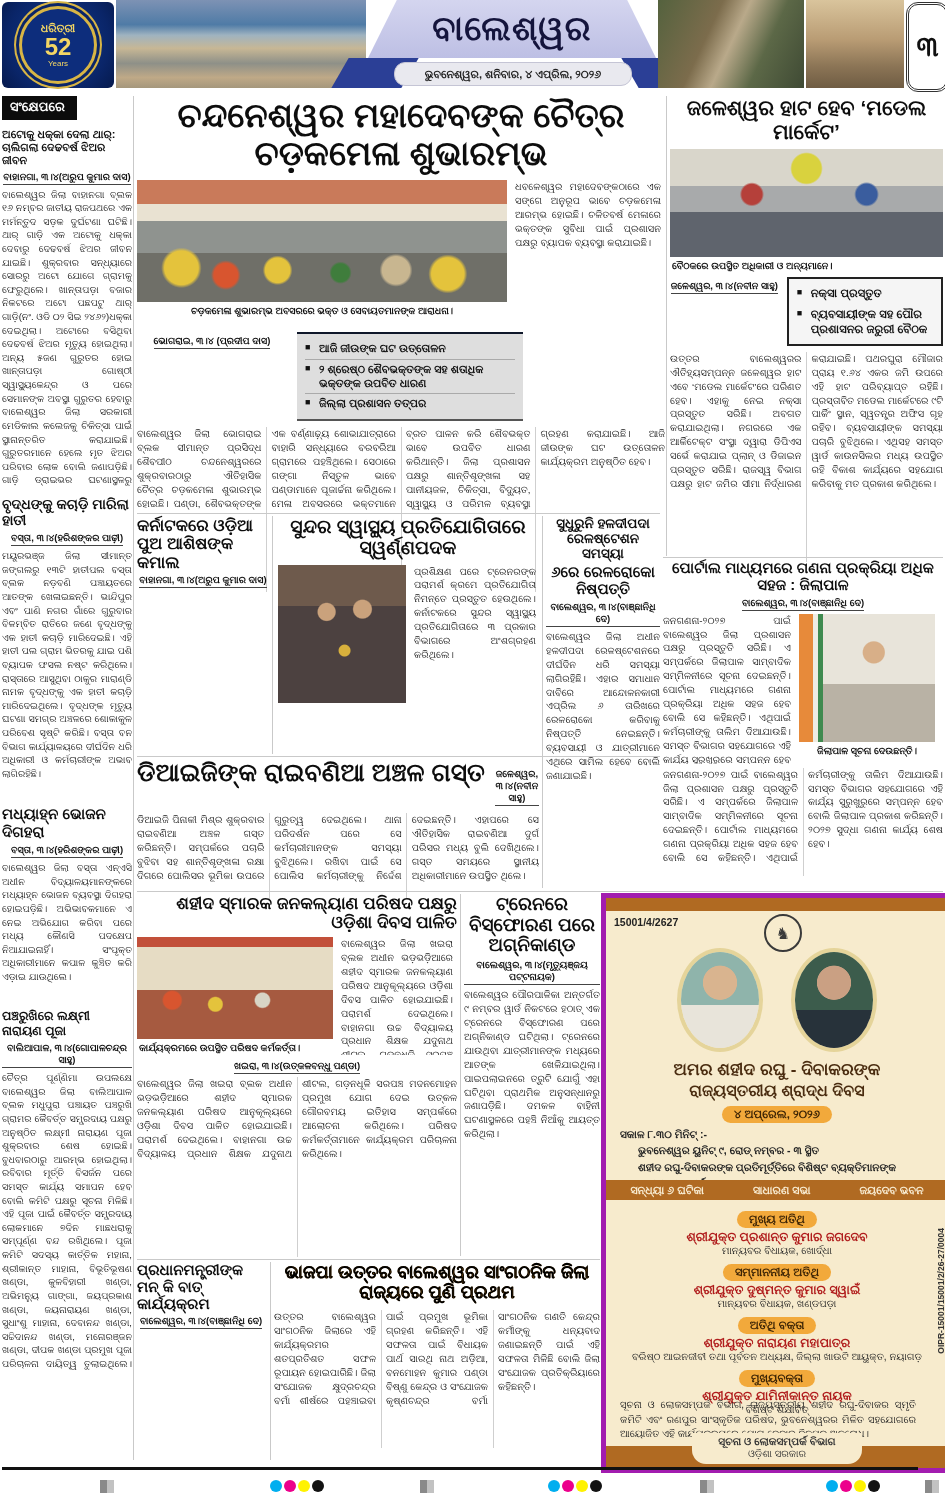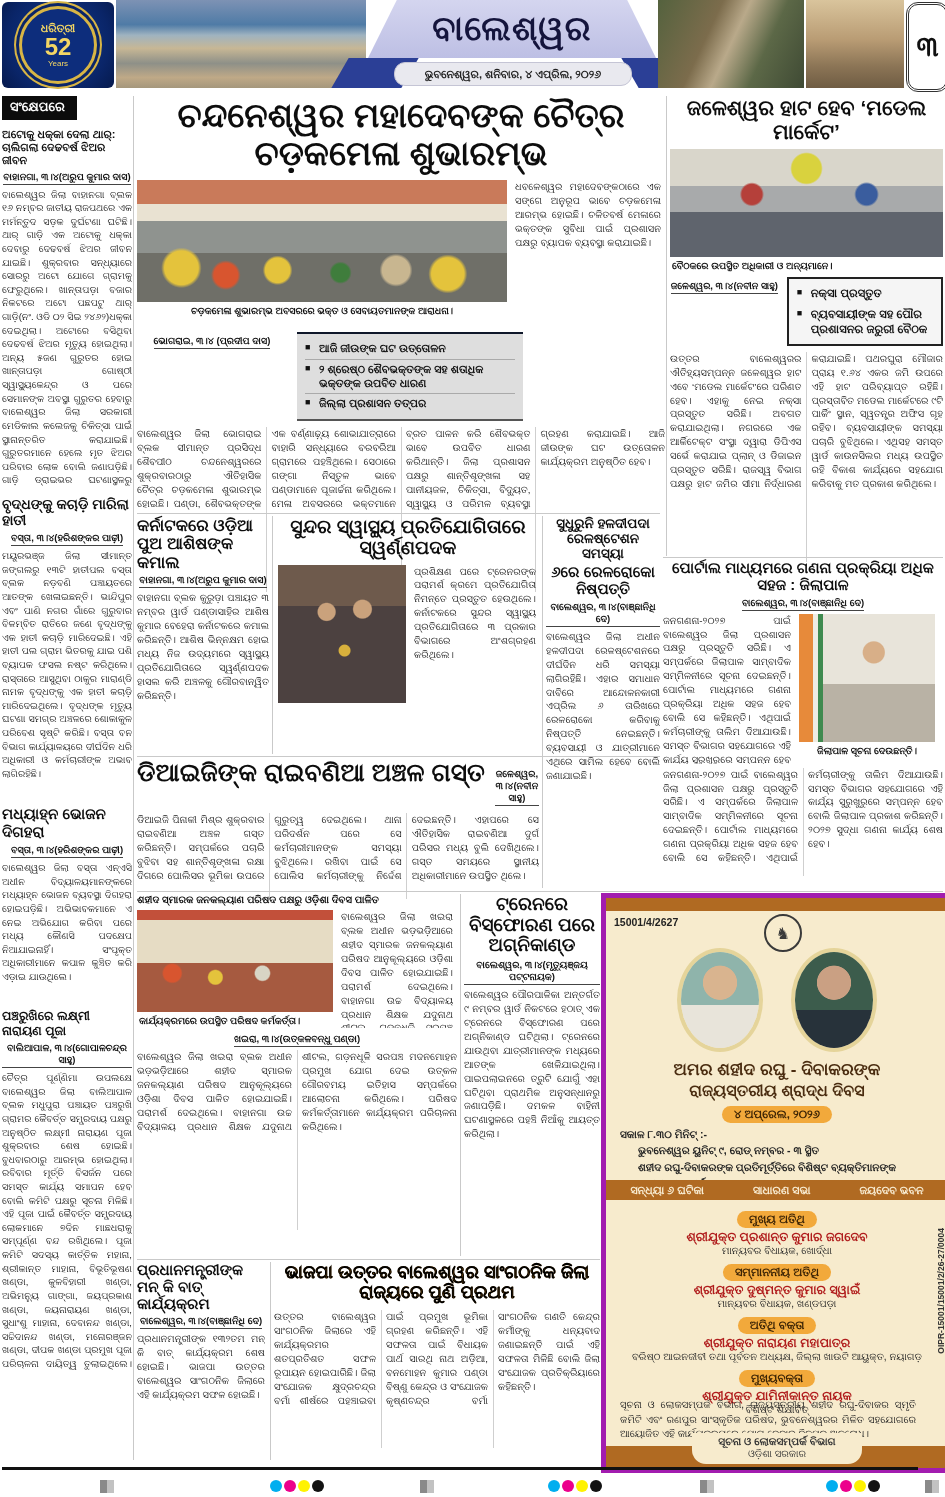--- a/index.html
+++ b/index.html
@@ -189,21 +189,20 @@
         <div class="bi">ନକ୍ସା ପ୍ରସ୍ତୁତ</div>
         <div class="bi">ବ୍ୟବସାୟୀଙ୍କ ସହ ପୌର ପ୍ରଶାସନର ଜରୁରୀ ବୈଠକ</div>
       </div>
     </div>
     <div class="body cols2" style="height:210px;margin-top:6px;">ଉତ୍ତର ବାଲେଶ୍ୱରର ଐତିହ୍ୟସମ୍ପନ୍ନ ଜଳେଶ୍ୱର ହାଟ ଏବେ ‘ମଡେଲ ମାର୍କେଟ’ରେ ପରିଣତ ହେବ। ଏହାକୁ ନେଇ ନକ୍ସା ପ୍ରସ୍ତୁତ ସରିଛି। ଅବଗତ କରାଯାଇଥିଲା। ନଗରରେ ଏକ ଆର୍କିଟେକ୍ଟ ସଂସ୍ଥା ଦ୍ୱାରା ଡିପିଏସ ସର୍ଭେ କରାଯାଇ ପ୍ଲାନ୍ ଓ ଡିଜାଇନ ପ୍ରସ୍ତୁତ ସରିଛି। ରାଜସ୍ୱ ବିଭାଗ ପକ୍ଷରୁ ହାଟ ଜମିର ସୀମା ନିର୍ଦ୍ଧାରଣ କରାଯାଇଛି। ପଥରଘୁରା ମୌଜାର ପ୍ରାୟ ୧.୬୪ ଏକର ଜମି ଉପରେ ଏହି ହାଟ ପରିବ୍ୟାପ୍ତ ରହିଛି। ପ୍ରସ୍ତାବିତ ମଡେଲ ମାର୍କେଟରେ ୯ଟି ପାର୍କିଂ ସ୍ଥାନ, ସ୍ୱତନ୍ତ୍ର ଅଫିସ ଗୃହ ରହିବ। ବ୍ୟବସାୟୀଙ୍କ ସମସ୍ୟା ପଚାରି ବୁଝିଥିଲେ। ଏଥିସହ ସମସ୍ତ ୱାର୍ଡ କାଉନସିଲର ମଧ୍ୟ ଉପସ୍ଥିତ ରହି ବିକାଶ କାର୍ଯ୍ୟରେ ସହଯୋଗ କରିବାକୁ ମତ ପ୍ରକାଶ କରିଥିଲେ।</div>
   </div>
 
   <div class="abs" style="left:137px;top:516px;width:132px;height:238px;">
     <div class="hl1" style="font-size:16.5px;">କର୍ନାଟକରେ ଓଡ଼ିଆ ପୁଅ ଆଶିଷଙ୍କ କମାଲ</div>
     <div class="byline"><span>ବାହାନଗା, ୩।୪(ଅରୁପ କୁମାର ଦାସ)</span></div>
-    <div class="body" style="height:160px;">ବାହାନଗା ବ୍ଲକ କୁରୁଡ଼ା ପଞ୍ଚାୟତ ୩ ନମ୍ବର ୱାର୍ଡ ପଣ୍ଡାସାହିର ଆଶିଷ କୁମାର ବେହେରା କର୍ନାଟକରେ କମାଲ କରିଛନ୍ତି। ଆଶିଷ ଭିନ୍ନକ୍ଷମ ହୋଇ ମଧ୍ୟ ନିଜ ଉଦ୍ୟମରେ ସ୍ୱାସ୍ଥ୍ୟ ପ୍ରତିଯୋଗିତାରେ ସ୍ୱର୍ଣ୍ଣପଦକ ହାସଲ କରି ଅଞ୍ଚଳକୁ ଗୌରବାନ୍ୱିତ କରିଛନ୍ତି।</div>
   </div>
 
   <div class="abs" style="left:278px;top:516px;width:260px;height:238px;">
     <div class="hl1" style="font-size:19px;text-align:center;">ସୁନ୍ଦର ସ୍ୱାସ୍ଥ୍ୟ ପ୍ରତିଯୋଗିତାରେ ସ୍ୱର୍ଣ୍ଣପଦକ</div>
     <div style="display:flex;gap:8px;margin-top:6px;">
       <div class="ph ph-trophy" style="width:128px;"></div>
       <div class="body" style="width:122px;height:150px;">ପ୍ରଶିକ୍ଷଣ ପରେ ଟ୍ରେନରଙ୍କ ପରାମର୍ଶ କ୍ରମେ ପ୍ରତିଯୋଗିତା ନିମନ୍ତେ ପ୍ରସ୍ତୁତ ହେଉଥିଲେ। କର୍ନାଟକରେ ସୁନ୍ଦର ସ୍ୱାସ୍ଥ୍ୟ ପ୍ରତିଯୋଗିତାରେ ୩ ପ୍ରକାର ବିଭାଗରେ ଅଂଶଗ୍ରହଣ କରିଥିଲେ।</div>
     </div>
   </div>
 
@@ -229,42 +228,41 @@
 
   <div class="abs" style="left:137px;top:758px;width:402px;height:130px;">
     <div style="display:flex;align-items:flex-start;gap:10px;">
       <div class="hl1" style="font-size:25px;white-space:nowrap;">ଡିଆଇଜିଙ୍କ ରାଇବଣିଆ ଅଞ୍ଚଳ ଗସ୍ତ</div>
       <div class="byline" style="margin-top:10px;"><span>ଜଳେଶ୍ୱର, ୩।୪(ନବୀନ ସାହୁ)</span></div>
     </div>
     <div class="body cols3" style="height:86px;margin-top:4px;">ଡିଆଇଜି ପିନାକୀ ମିଶ୍ର ଶୁକ୍ରବାର ରାଇବଣିଆ ଅଞ୍ଚଳ ଗସ୍ତ କରିଛନ୍ତି। ସମ୍ପର୍କରେ ପଚାରି ବୁଝିବା ସହ ଶାନ୍ତିଶୃଙ୍ଖଳା ରକ୍ଷା ଦିଗରେ ପୋଲିସର ଭୂମିକା ଉପରେ ଗୁରୁତ୍ୱ ଦେଇଥିଲେ। ଥାନା ପରିଦର୍ଶନ ପରେ ସେ କର୍ମଚାରୀମାନଙ୍କ ସମସ୍ୟା ବୁଝିଥିଲେ। ରଖିବା ପାଇଁ ସେ ପୋଲିସ କର୍ମଚାରୀଙ୍କୁ ନିର୍ଦ୍ଦେଶ ଦେଇଛନ୍ତି। ଏହାପରେ ସେ ଐତିହାସିକ ରାଇବଣିଆ ଦୁର୍ଗ ପରିସର ମଧ୍ୟ ବୁଲି ଦେଖିଥିଲେ। ଗସ୍ତ ସମୟରେ ସ୍ଥାନୀୟ ଅଧିକାରୀମାନେ ଉପସ୍ଥିତ ଥିଲେ।</div>
   </div>
 
   <div class="abs" style="left:137px;top:894px;width:320px;height:362px;">
-    <div class="hl1" style="font-size:10px;">ଶହୀଦ ସ୍ମାରକ ଜନକଲ୍ୟାଣ ପରିଷଦ ପକ୍ଷରୁ ଓଡ଼ିଶା ଦିବସ ପାଳିତ</div>
+    <div class="hl1" style="font-size:17px;text-align:right;">ଶହୀଦ ସ୍ମାରକ ଜନକଲ୍ୟାଣ ପରିଷଦ ପକ୍ଷରୁ ଓଡ଼ିଶା ଦିବସ ପାଳିତ</div>
     <div style="display:flex;gap:8px;margin-top:5px;">
       <div style="width:196px;">
         <div class="ph ph-event"></div>
         <div class="cap">କାର୍ଯ୍ୟକ୍ରମରେ ଉପସ୍ଥିତ ପରିଷଦ କର୍ମକର୍ତ୍ତା।</div>
       </div>
       <div class="body" style="width:112px;height:118px;">ବାଲେଶ୍ୱର ଜିଲା ଖଇରା ବ୍ଲକ ଅଧୀନ ଭଡ଼ଭଡ଼ିଆରେ ଶହୀଦ ସ୍ମାରକ ଜନକଲ୍ୟାଣ ପରିଷଦ ଆନୁକୂଲ୍ୟରେ ଓଡ଼ିଶା ଦିବସ ପାଳିତ ହୋଇଯାଇଛି। ପରାମର୍ଶ ଦେଇଥିଲେ। ବାହାନଗା ଉଚ୍ଚ ବିଦ୍ୟାଳୟ ପ୍ରଧାନ ଶିକ୍ଷକ ଯଦୁନାଥ ଶୀଟଲ, ଗଡ଼ନଧୂଳି ସରପଞ୍ଚ ମଦନମୋହନ ପ୍ରମୁଖ ଯୋଗ ଦେଇ ଉତ୍କଳ ଗୌରବମୟ ଇତିହାସ ସମ୍ପର୍କରେ ଆଲୋଚନା କରିଥିଲେ। ପରିଷଦ କର୍ମକର୍ତ୍ତାମାନେ କାର୍ଯ୍ୟକ୍ରମ ପରିଚାଳନା କରିଥିଲେ।</div>
     </div>
     <div class="byline"><span>ଖଇରା, ୩।୪(ଉତ୍କଳବନ୍ଧୁ ପଣ୍ଡା)</span></div>
     <div class="body cols2" style="height:180px;">ବାଲେଶ୍ୱର ଜିଲା ଖଇରା ବ୍ଲକ ଅଧୀନ ଭଡ଼ଭଡ଼ିଆରେ ଶହୀଦ ସ୍ମାରକ ଜନକଲ୍ୟାଣ ପରିଷଦ ଆନୁକୂଲ୍ୟରେ ଓଡ଼ିଶା ଦିବସ ପାଳିତ ହୋଇଯାଇଛି। ପରାମର୍ଶ ଦେଇଥିଲେ। ବାହାନଗା ଉଚ୍ଚ ବିଦ୍ୟାଳୟ ପ୍ରଧାନ ଶିକ୍ଷକ ଯଦୁନାଥ ଶୀଟଲ, ଗଡ଼ନଧୂଳି ସରପଞ୍ଚ ମଦନମୋହନ ପ୍ରମୁଖ ଯୋଗ ଦେଇ ଉତ୍କଳ ଗୌରବମୟ ଇତିହାସ ସମ୍ପର୍କରେ ଆଲୋଚନା କରିଥିଲେ। ପରିଷଦ କର୍ମକର୍ତ୍ତାମାନେ କାର୍ଯ୍ୟକ୍ରମ ପରିଚାଳନା କରିଥିଲେ।</div>
   </div>
 
   <div class="abs" style="left:464px;top:894px;width:136px;height:362px;">
     <div class="hl1" style="font-size:18.5px;text-align:center;">ଟ୍ରେନରେ ବିସ୍ଫୋରଣ ପରେ ଅଗ୍ନିକାଣ୍ଡ</div>
     <div class="byline"><span>ବାଲେଶ୍ୱର, ୩।୪(ମୃତ୍ୟୁଞ୍ଜୟ ପଟ୍ଟନାୟକ)</span></div>
     <div class="body" style="height:280px;">ବାଲେଶ୍ୱର ପୌରପାଳିକା ଅନ୍ତର୍ଗତ ୯ ନମ୍ବର ୱାର୍ଡ ନିକଟରେ ହଠାତ୍ ଏକ ଟ୍ରେନରେ ବିସ୍ଫୋରଣ ପରେ ଅଗ୍ନିକାଣ୍ଡ ଘଟିଥିଲା। ଟ୍ରେନରେ ଯାଉଥିବା ଯାତ୍ରୀମାନଙ୍କ ମଧ୍ୟରେ ଆତଙ୍କ ଖେଳିଯାଇଥିଲା। ପାଇପଲାଇନରେ ତ୍ରୁଟି ଯୋଗୁଁ ଏହା ଘଟିଥିବା ପ୍ରାଥମିକ ଅନୁସନ୍ଧାନରୁ ଜଣାପଡ଼ିଛି। ଦମକଳ ବାହିନୀ ଘଟଣାସ୍ଥଳରେ ପହଞ୍ଚି ନିଆଁକୁ ଆୟତ୍ତ କରିଥିଲା।</div>
   </div>
 
   <div class="abs" style="left:137px;top:1262px;width:128px;height:198px;">
     <div class="hl1" style="font-size:15px;">ପ୍ରଧାନମନ୍ତ୍ରୀଙ୍କ ମନ୍ କି ବାତ୍ କାର୍ଯ୍ୟକ୍ରମ</div>
     <div class="byline"><span>ବାଲେଶ୍ୱର, ୩।୪(ବାଞ୍ଛାନିଧି ଦେ)</span></div>
-    <div class="body" style="height:128px;">ପ୍ରଧାନମନ୍ତ୍ରୀଙ୍କ ୧୩୨ତମ ମନ୍ କି ବାତ୍ କାର୍ଯ୍ୟକ୍ରମ ଶେଷ ହୋଇଛି। ଭାଜପା ଉତ୍ତର ବାଲେଶ୍ୱର ସାଂଗଠନିକ ଜିଲାରେ ଏହି କାର୍ଯ୍ୟକ୍ରମ ସଫଳ ହୋଇଛି।</div>
   </div>
 
   <div class="abs" style="left:274px;top:1262px;width:326px;height:198px;">
     <div class="hl1" style="font-size:18px;text-align:center;-webkit-text-stroke:0.4px #000;color:#a16207;">ଭାଜପା ଉତ୍ତର ବାଲେଶ୍ୱର ସାଂଗଠନିକ ଜିଲା ରାଜ୍ୟରେ ପୁଣି ପ୍ରଥମ</div>
     <div class="body cols3" style="height:138px;margin-top:8px;">ଉତ୍ତର ବାଲେଶ୍ୱର ସାଂଗଠନିକ ଜିଲାରେ ଏହି କାର୍ଯ୍ୟକ୍ରମର ଶତପ୍ରତିଶତ ସଫଳ ରୂପାୟନ ହୋଇପାରିଛି। ଜିଲା ସଂଯୋଜକ କ୍ଷୁଦ୍ରଚନ୍ଦ୍ର ବର୍ମା ଶୀର୍ଷରେ ପହଞ୍ଚାଇବା ପାଇଁ ପ୍ରମୁଖ ଭୂମିକା ଗ୍ରହଣ କରିଛନ୍ତି। ଏହି ସଫଳତା ପାଇଁ ବିଧାୟକ ପାର୍ଥ ସାରଥି ନାଥ ଅଡ଼ିଆ, ବନମୋହନ କୁମାର ପଣ୍ଡା ବିଷ୍ଣୁ କେନ୍ଦ୍ର ଓ ସଂଯୋଜକ କୃଷ୍ଣଚନ୍ଦ୍ର ବର୍ମା ସାଂଗଠନିକ ଗଣତି କେନ୍ଦ୍ର କର୍ମୀଙ୍କୁ ଧନ୍ୟବାଦ ଜଣାଇଛନ୍ତି ପାଇଁ ଏହି ସଫଳତା ମିଳିଛି ବୋଲି ଜିଲା ସଂଯୋଜକ ପ୍ରତିକ୍ରିୟାରେ କହିଛନ୍ତି।</div>
   </div>
 
   <div class="abs ad">
     <div class="ad-bar" style="top:0;"></div>
     <div class="ad-ref">15001/4/2627</div>

